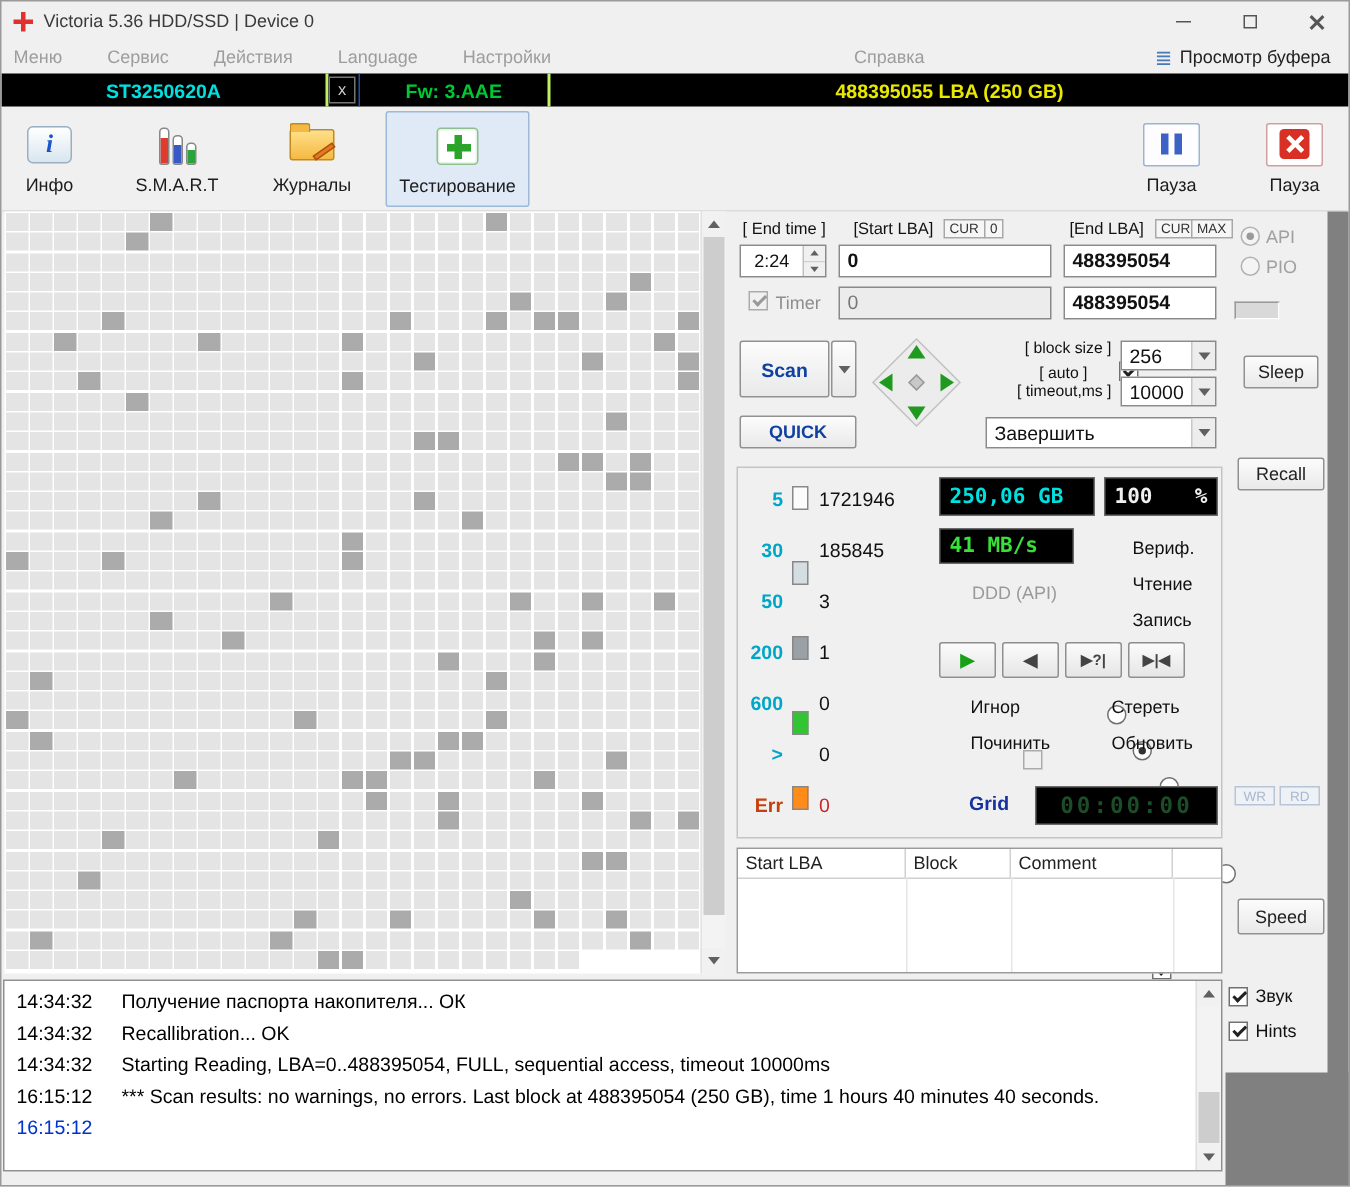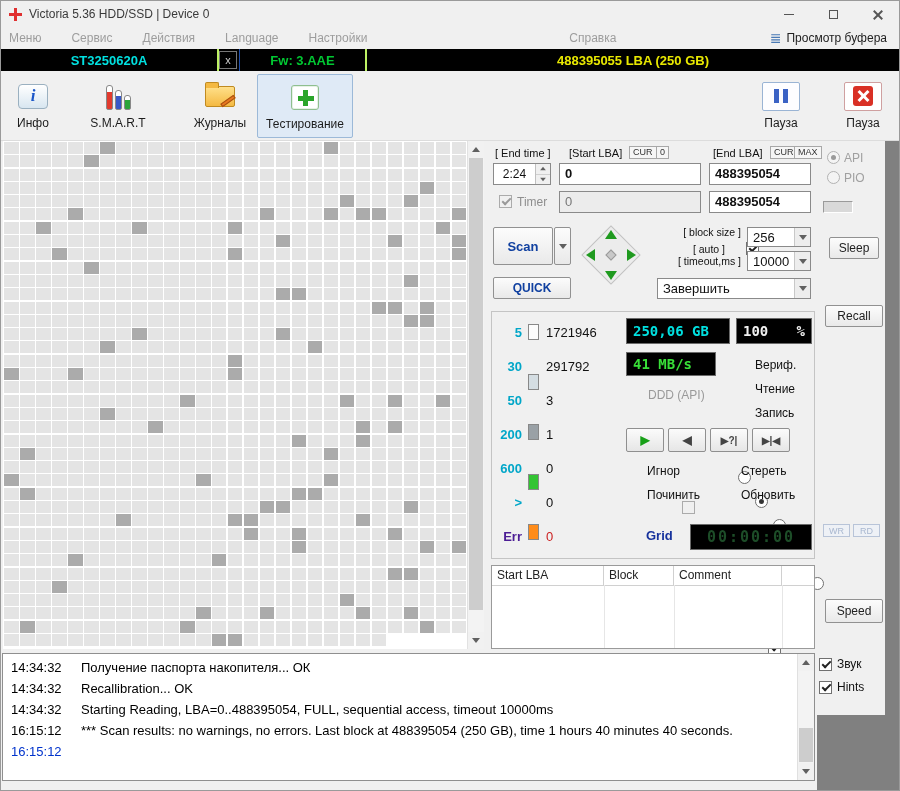--- a/index.html
+++ b/index.html
@@ -186,21 +186,21 @@
     <div class="tbtn" style="left:82px;width:70px">
       <div class="ticon">
           <span class="ico-smart">
             <span class="vial red"></span>
             <span class="vial blue"></span>
             <span class="vial green"></span>
           </span>
         </div>
       <div>S.M.A.R.T</div>
     </div>
-    <div class="tbtn" style="left:184px;width:70px">
+    <div class="tbtn" style="left:172px;width:70px">
       <div class="ticon">
           <span class="ico-folder">
             <span class="pencil"></span>
           </span>
         </div>
       <div>Журналы</div>
     </div>
     <div class="tbtn sel" style="left:256px;width:96px">
       <div class="ticon">
           <span class="ico-test"></span>
@@ -1404,39 +1404,39 @@
     </div>
 
     
     <div class="statspanel" style="left:2px;top:170px;width:324px;height:248px">
       <span class="thr" style="left: 2px; top: 13px; color: rgb(0, 166, 200);">5</span>
       <span class="blockchip" style="left: 36px; top: 12px; background: rgb(252, 252, 252);"></span>
       <span class="cnt" style="left:54px;top:13px">1721946</span>
 
       <span class="thr" style="left: 2px; top: 47px; color: rgb(0, 166, 200);">30</span>
       <span class="blockchip" style="left: 36px; top: 46px; background: rgb(212, 221, 226);"></span>
-      <span class="cnt" style="left:54px;top:47px">291792</span>
+      <span class="cnt" style="left:54px;top:47px">185845</span>
 
       <span class="thr" style="left: 2px; top: 81px; color: rgb(0, 166, 200);">50</span>
       <span class="blockchip" style="left: 36px; top: 80px; background: rgb(154, 161, 166);"></span>
       <span class="cnt" style="left:54px;top:81px">3</span>
 
       <span class="thr" style="left: 2px; top: 115px; color: rgb(0, 166, 200);">200</span>
       <span class="blockchip" style="left: 36px; top: 114px; background: rgb(51, 196, 51);"></span>
       <span class="cnt" style="left:54px;top:115px">1</span>
 
       <span class="thr" style="left: 2px; top: 149px; color: rgb(0, 166, 200);">600</span>
       <span class="blockchip" style="left: 36px; top: 148px; background: rgb(255, 140, 26);"></span>
       <span class="cnt" style="left:54px;top:149px">0</span>
 
       <span class="thr" style="left: 2px; top: 183px; color: rgb(0, 166, 200);">&gt;</span>
       <span class="blockchip" style="left: 36px; top: 182px; background: rgb(238, 36, 36);"></span>
       <span class="cnt" style="left:54px;top:183px">0</span>
 
-      <span class="thr" style="left: 2px; top: 217px; color: #4c1d95;">Err</span>
+      <span class="thr" style="left: 2px; top: 217px; color: #c2410c;">Err</span>
       <span class="blockchip err" style="left: 36px; top: 216px; background: rgb(238, 36, 36);"></span>
       <span class="cnt" style="left: 54px; top: 217px; color: rgb(204, 34, 34);">0</span>
 
       <div class="lcd" style="left: 134px; top: 6px; width: 104px; height: 26px; color: rgb(0, 224, 224);">250,06 GB</div>
       <div class="lcd" style="left: 244px; top: 6px; width: 76px; height: 26px; justify-content: space-between; color: rgb(240, 240, 240);">
         <span>100</span>
         <span>%</span>
       </div>
       <div class="lcd" style="left: 134px; top: 40px; width: 90px; height: 24px; color: rgb(56, 224, 56);">41 MB/s</div>
 

